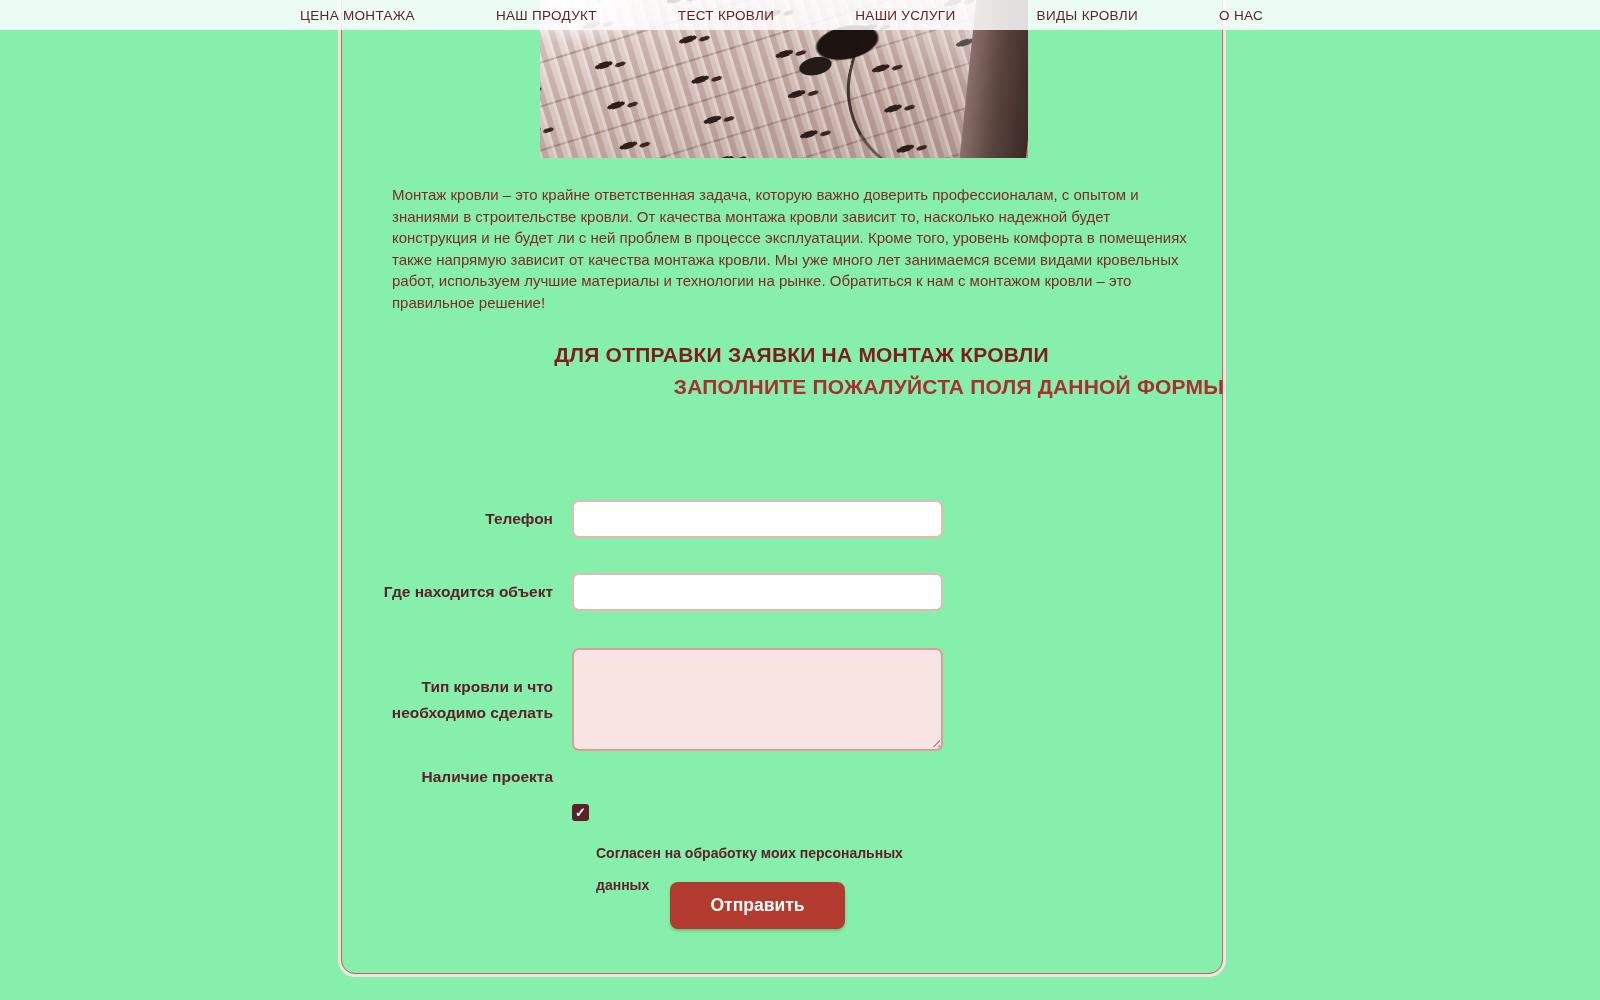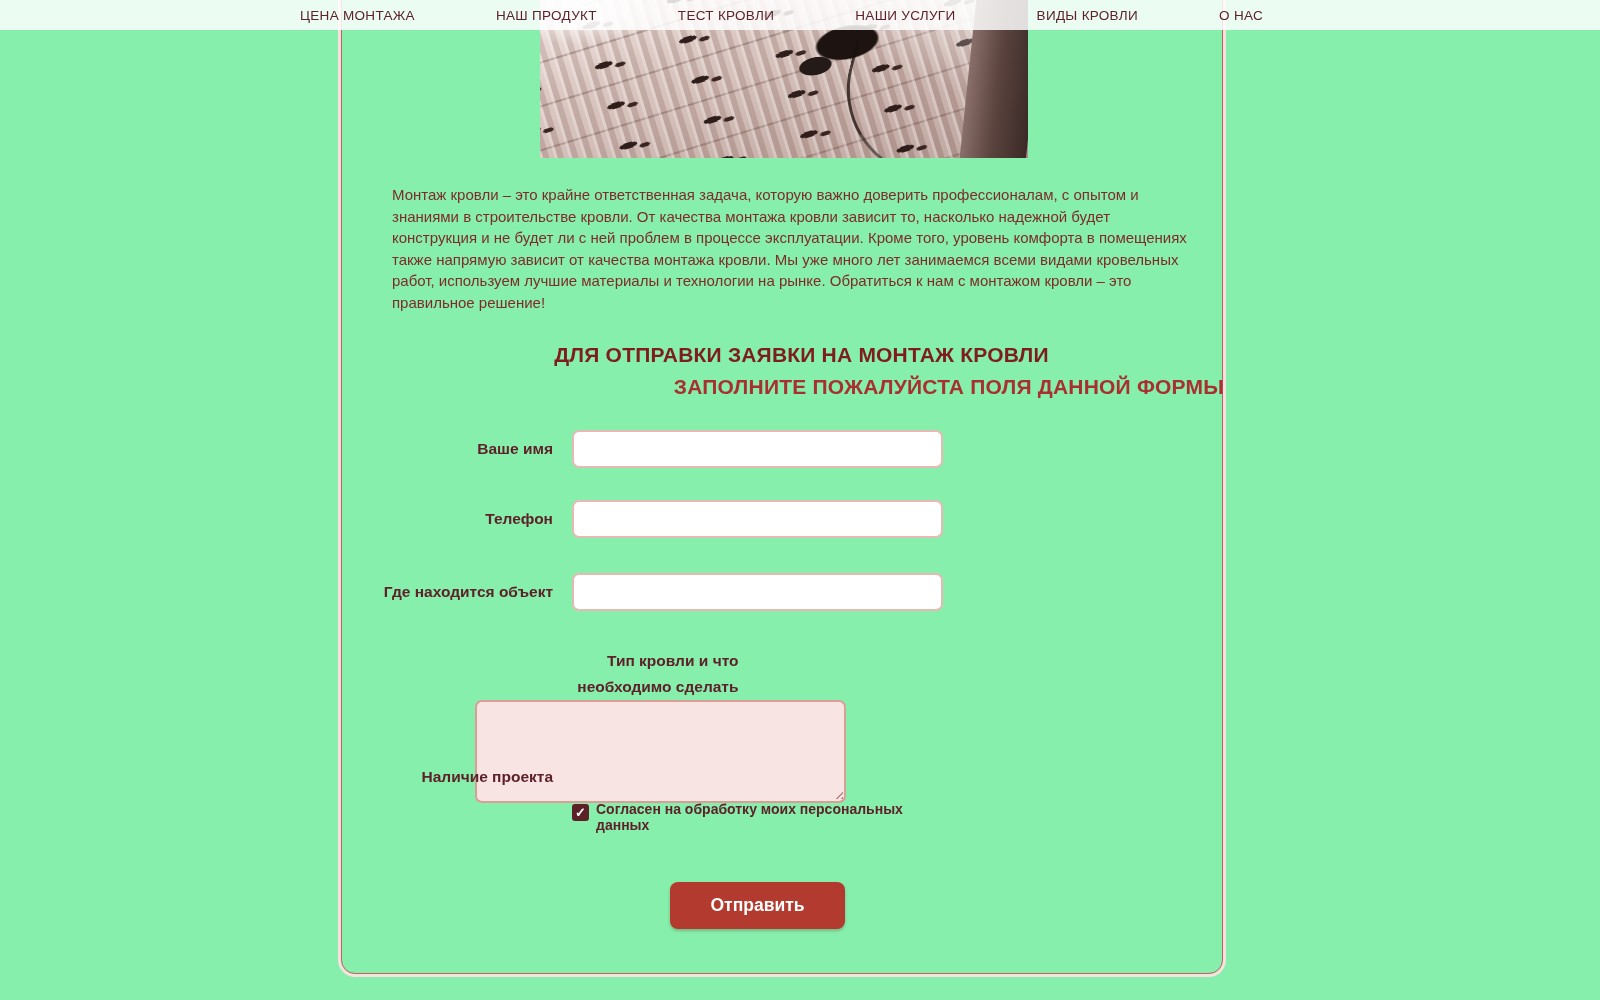--- a/index.html
+++ b/index.html
@@ -67,39 +67,39 @@
   .tarea { width:371px; height:103px; border:2px solid #dc9d97; border-radius:7px;
            background:#f8e5e3; outline:none; resize:none; font-size:15px; color:#5e2129;
            padding:8px 10px; font-family:"Liberation Sans", sans-serif; display:block; }
   .resize-corner { position:absolute; right:3px; bottom:4px; width:10px; height:10px;
            background:repeating-linear-gradient(135deg, rgba(0,0,0,0) 0 2px, #b98a85 2px 3.5px);
            clip-path:polygon(100% 0, 100% 100%, 0 100%); }
 
   .row-name { top:430px; height:38px; }
   .row-phone { top:500px; height:38px; }
   .row-location { top:573px; height:38px; }
-  .row-type { top:648px; height:103px;flex-direction:column; }
+  .row-type { top:648px; height:103px; }
   .row-project { top:762px; height:30px; }
   .row-consent { top:801px; }
   .row-submit { top:881px; height:48px; }
 
   
   .toggle { width:37px; height:21px; border-radius:11px; background:#c5cad4; position:relative;
             cursor:pointer; flex:0 0 auto; }
   .toggle-knob { position:absolute; left:2px; top:2px; width:17px; height:17px; border-radius:50%;
             background:#ffffff; box-shadow:0 1px 2px rgba(0,0,0,0.25); }
   .toggle-label { margin-left:13px; font-weight:bold; font-size:15px; color:#5e2129; }
 
   
   .consent-wrap { display:flex; align-items:flex-start; }
   .checkbox { width:17px; height:17px; border-radius:3px; background:#5c2126; margin-top:3px;
               color:#fff; font-size:13px; font-weight:bold; line-height:17px; text-align:center;
               cursor:pointer; flex:0 0 auto; }
-  .consent-text { margin-left:7px; font-weight:bold; font-size:14px; line-height:16px;
-              color:#5e2129; width:310px; }
+  .consent-text { margin-left:7px; font-weight:bold; font-size:14px; line-height:32px;
+              color:#5e2129; width:310px;margin-top:36px; }
 
   
   .submit-wrap { justify-content:center; }
   .submit-btn { display:block; margin:0 auto; background:#b23a2e; color:#ffffff; border:none;
                 border-radius:8px; font-size:17.5px; font-weight:bold; padding:13px 40px;
                 cursor:pointer; font-family:"Liberation Sans", sans-serif;
                 box-shadow:0 2px 3px rgba(90,20,15,0.25); }
 </style>
 </head>
 <body>
@@ -125,26 +125,20 @@
       <span class="nav-item">ВИДЫ КРОВЛИ</span>
       <span class="nav-item">О НАС</span>
     </div>
   </div>
 
   <p class="intro">Монтаж кровли – это крайне ответственная задача, которую важно доверить профессионалам, с опытом и знаниями в строительстве кровли. От качества монтажа кровли зависит то, насколько надежной будет конструкция и не будет ли с ней проблем в процессе эксплуатации. Кроме того, уровень комфорта в помещениях также напрямую зависит от качества монтажа кровли. Мы уже много лет занимаемся всеми видами кровельных работ, используем лучшие материалы и технологии на рынке. Обратиться к нам с монтажом кровли – это правильное решение!</p>
 
   <div class="form-title">ДЛЯ ОТПРАВКИ ЗАЯВКИ НА МОНТАЖ КРОВЛИ</div>
   <div class="form-subtitle">ЗАПОЛНИТЕ ПОЖАЛУЙСТА ПОЛЯ ДАННОЙ ФОРМЫ</div>
 
-  <div class="frow row-name">
-    <div class="flabel">Ваше имя</div>
-    <div class="fctrl">
-      <input class="tinput" type="text" value="" style="">
-    </div>
-  </div>
 
   <div class="frow row-location">
     <div class="flabel">Где находится объект</div>
     <div class="fctrl">
       <input class="tinput" type="text" value="" style="">
     </div>
   </div>
 
   <div class="frow row-phone">
     <div class="flabel">Телефон</div>

